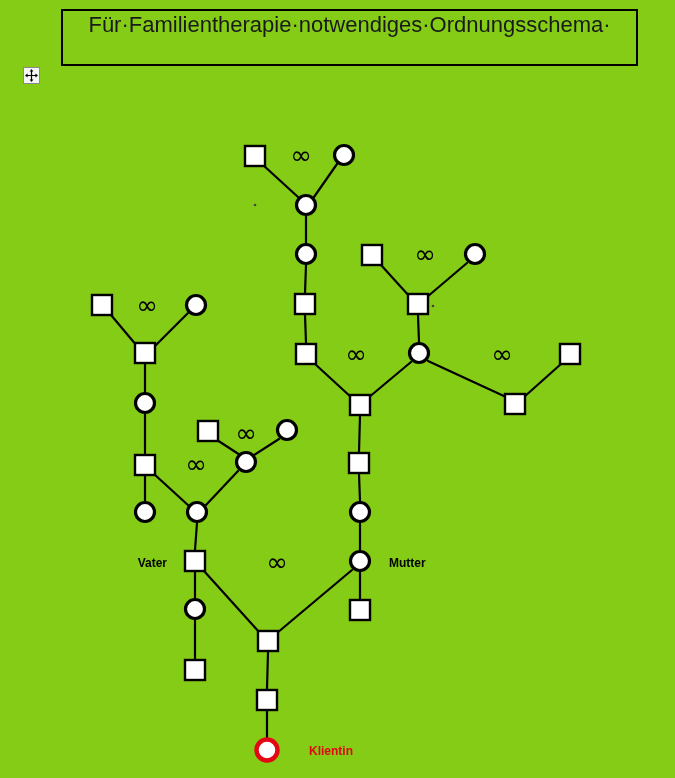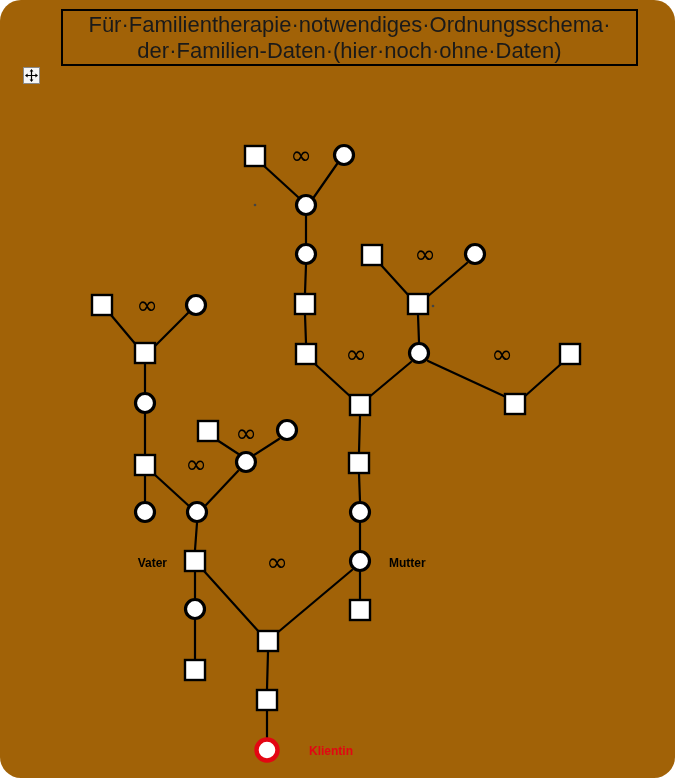--- a/index.html
+++ b/index.html
@@ -1,34 +1,33 @@
 <!DOCTYPE html>
 <html><head>
 <meta charset="utf-8">
 <style>
   html,body{margin:0;padding:0;background:#ffffff;}
-  .page{position:relative;width:675px;height:778px;background:#a16207;overflow:hidden;
-        font-family:"Liberation Sans",sans-serif;border-radius:21px;}
+  .page{position:relative;width:675px;height:778px;background:#84cc16;overflow:hidden;
+        font-family:"Liberation Sans",sans-serif;}
   .title-box{position:absolute;left:61px;top:9px;width:573px;height:52px;
              border:2px solid #000;text-align:center;
              font-size:22px;line-height:26px;color:#1a1a1a;padding-top:1px;
              font-family:"Liberation Sans",sans-serif;}
   .move-handle{position:absolute;left:23px;top:67px;width:15px;height:15px;
                border:1px solid #8a8a8a;background:#f6f6f6;
                display:flex;align-items:center;justify-content:center;}
   #genogram{position:absolute;left:0;top:0;}
 </style>
 </head>
 <body>
 
 <div class="page">
 
   <div class="title-box">
     <div>Für·Familientherapie·notwendiges·Ordnungsschema·</div>
-    <div>der·Familien-Daten·(hier·noch·ohne·Daten)</div>
   </div>
 
   <div class="move-handle">
     <svg width="13" height="13" viewBox="0 0 13 13">
       <path d="M6.5 1.5 L6.5 11.5 M1.5 6.5 L11.5 6.5" stroke="#000" stroke-width="1.2" fill="none"></path>
       <path d="M6.5 0 L4.6 2.6 L8.4 2.6 Z" fill="#000"></path>
       <path d="M6.5 13 L4.6 10.4 L8.4 10.4 Z" fill="#000"></path>
       <path d="M0 6.5 L2.6 4.6 L2.6 8.4 Z" fill="#000"></path>
       <path d="M13 6.5 L10.4 4.6 L10.4 8.4 Z" fill="#000"></path>
     </svg>

